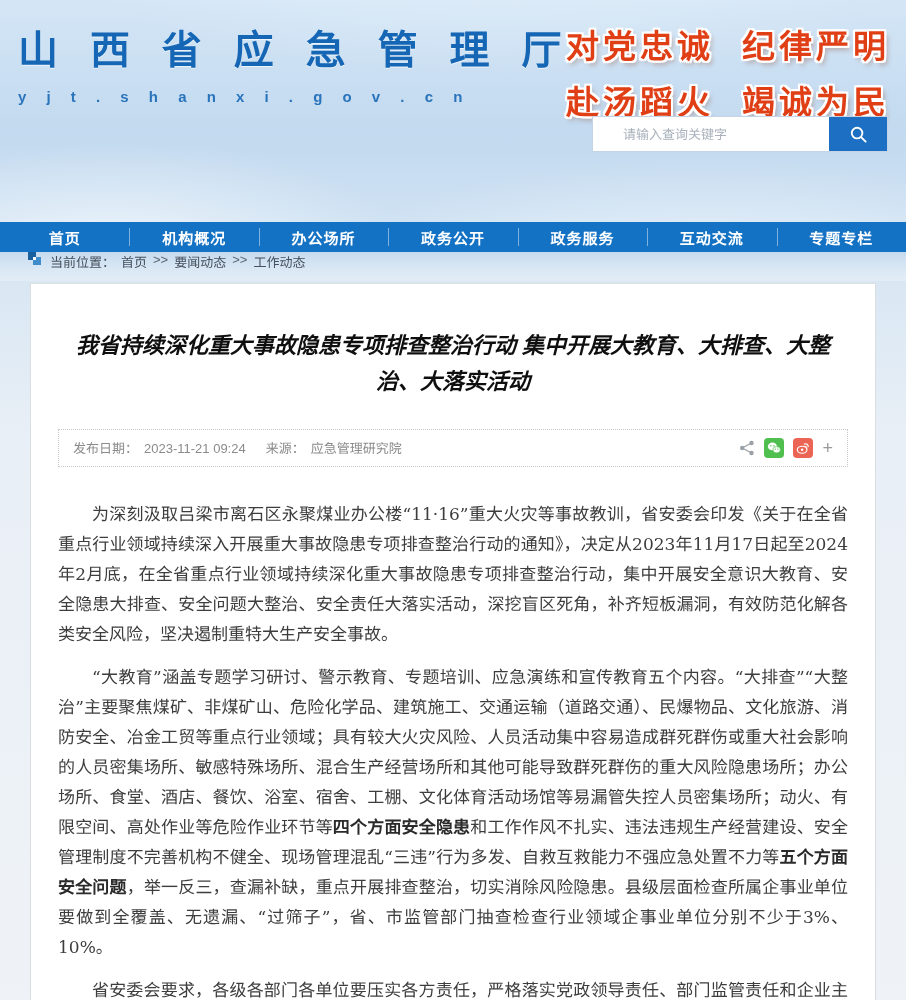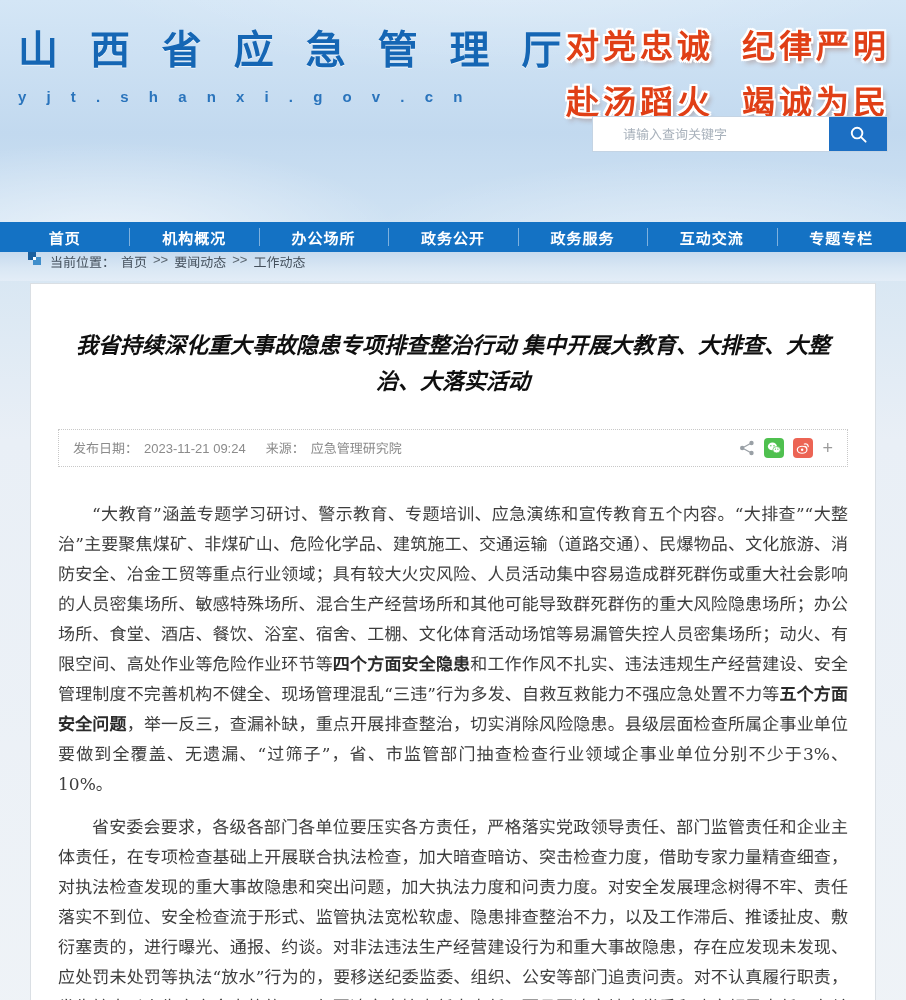--- a/index.html
+++ b/index.html
@@ -213,18 +213,19 @@
             <circle cx="7" cy="10" r="1.4" fill="#ffffff"></circle>
             <path d="M9.5 3.5 q4 -1 4.5 3" fill="none" stroke="#ffffff" stroke-width="1.3" stroke-linecap="round"></path>
             <path d="M10 6 q2.2 -0.4 2.5 1.8" fill="none" stroke="#ffffff" stroke-width="1.1" stroke-linecap="round"></path>
           </svg>
         </span>
         <span class="share-more">+</span>
       </div>
     </div>
 
     <div class="article-body">
+      <p><span>为深刻汲取吕梁市离石区永聚煤业办公楼“11·16”重大火灾等事故教训，省安委会印发《关于在全省重点行业领域持续深入开展重大事故隐患专项排查整治行动的通知》，决定从2023年11月17日起至2024年2月底，在全省重点行业领域持续深化重大事故隐患专项排查整治行动，集中开展安全意识大教育、安全隐患大排查、安全问题大整治、安全责任大落实活动，深挖盲区死角，补齐短板漏洞，有效防范化解各类安全风险，坚决遏制重特大生产安全事故。</span></p>
       <p><span>“大教育”涵盖专题学习研讨、警示教育、专题培训、应急演练和宣传教育五个内容。“大排查”“大整治”主要聚焦煤矿、非煤矿山、危险化学品、建筑施工、交通运输（道路交通）、民爆物品、文化旅游、消防安全、冶金工贸等重点行业领域；具有较大火灾风险、人员活动集中容易造成群死群伤或重大社会影响的人员密集场所、敏感特殊场所、混合生产经营场所和其他可能导致群死群伤的重大风险隐患场所；办公场所、食堂、酒店、餐饮、浴室、宿舍、工棚、文化体育活动场馆等易漏管失控人员密集场所；动火、有限空间、高处作业等危险作业环节等</span><b>四个方面安全隐患</b><span>和工作作风不扎实、违法违规生产经营建设、安全管理制度不完善机构不健全、现场管理混乱“三违”行为多发、自救互救能力不强应急处置不力等</span><b>五个方面安全问题</b><span>，举一反三，查漏补缺，重点开展排查整治，切实消除风险隐患。县级层面检查所属企事业单位要做到全覆盖、无遗漏、“过筛子”，省、市监管部门抽查检查行业领域企事业单位分别不少于3%、10%。</span></p>
       <p><span>省安委会要求，各级各部门各单位要压实各方责任，严格落实党政领导责任、部门监管责任和企业主体责任，在专项检查基础上开展联合执法检查，加大暗查暗访、突击检查力度，借助专家力量精查细查，对执法检查发现的重大事故隐患和突出问题，加大执法力度和问责力度。对安全发展理念树得不牢、责任落实不到位、安全检查流于形式、监管执法宽松软虚、隐患排查整治不力，以及工作滞后、推诿扯皮、敷衍塞责的，进行曝光、通报、约谈。对非法违法生产经营建设行为和重大事故隐患，存在应发现未发现、应处罚未处罚等执法“放水”行为的，要移送纪委监委、组织、公安等部门追责问责。对不认真履行职责，发生较大以上生产安全事故的，不仅要追究直接责任人责任，而且要追究地方党委和政府领导责任、有关部门的监管责任。对非法煤矿、违法盗采等严重违法违规行为没有采取有效制止措施甚至放任不管造成严重后果的，第一时间对属地县（乡）党委、政府主要领导和行业安全监管部门主要负责人予以免职处理，并进一步依法依规追责问责，构成犯罪的移交司法机关追究刑事责任。</span></p>
     </div>
 
   </div>
 </div>
 
 </body></html>

